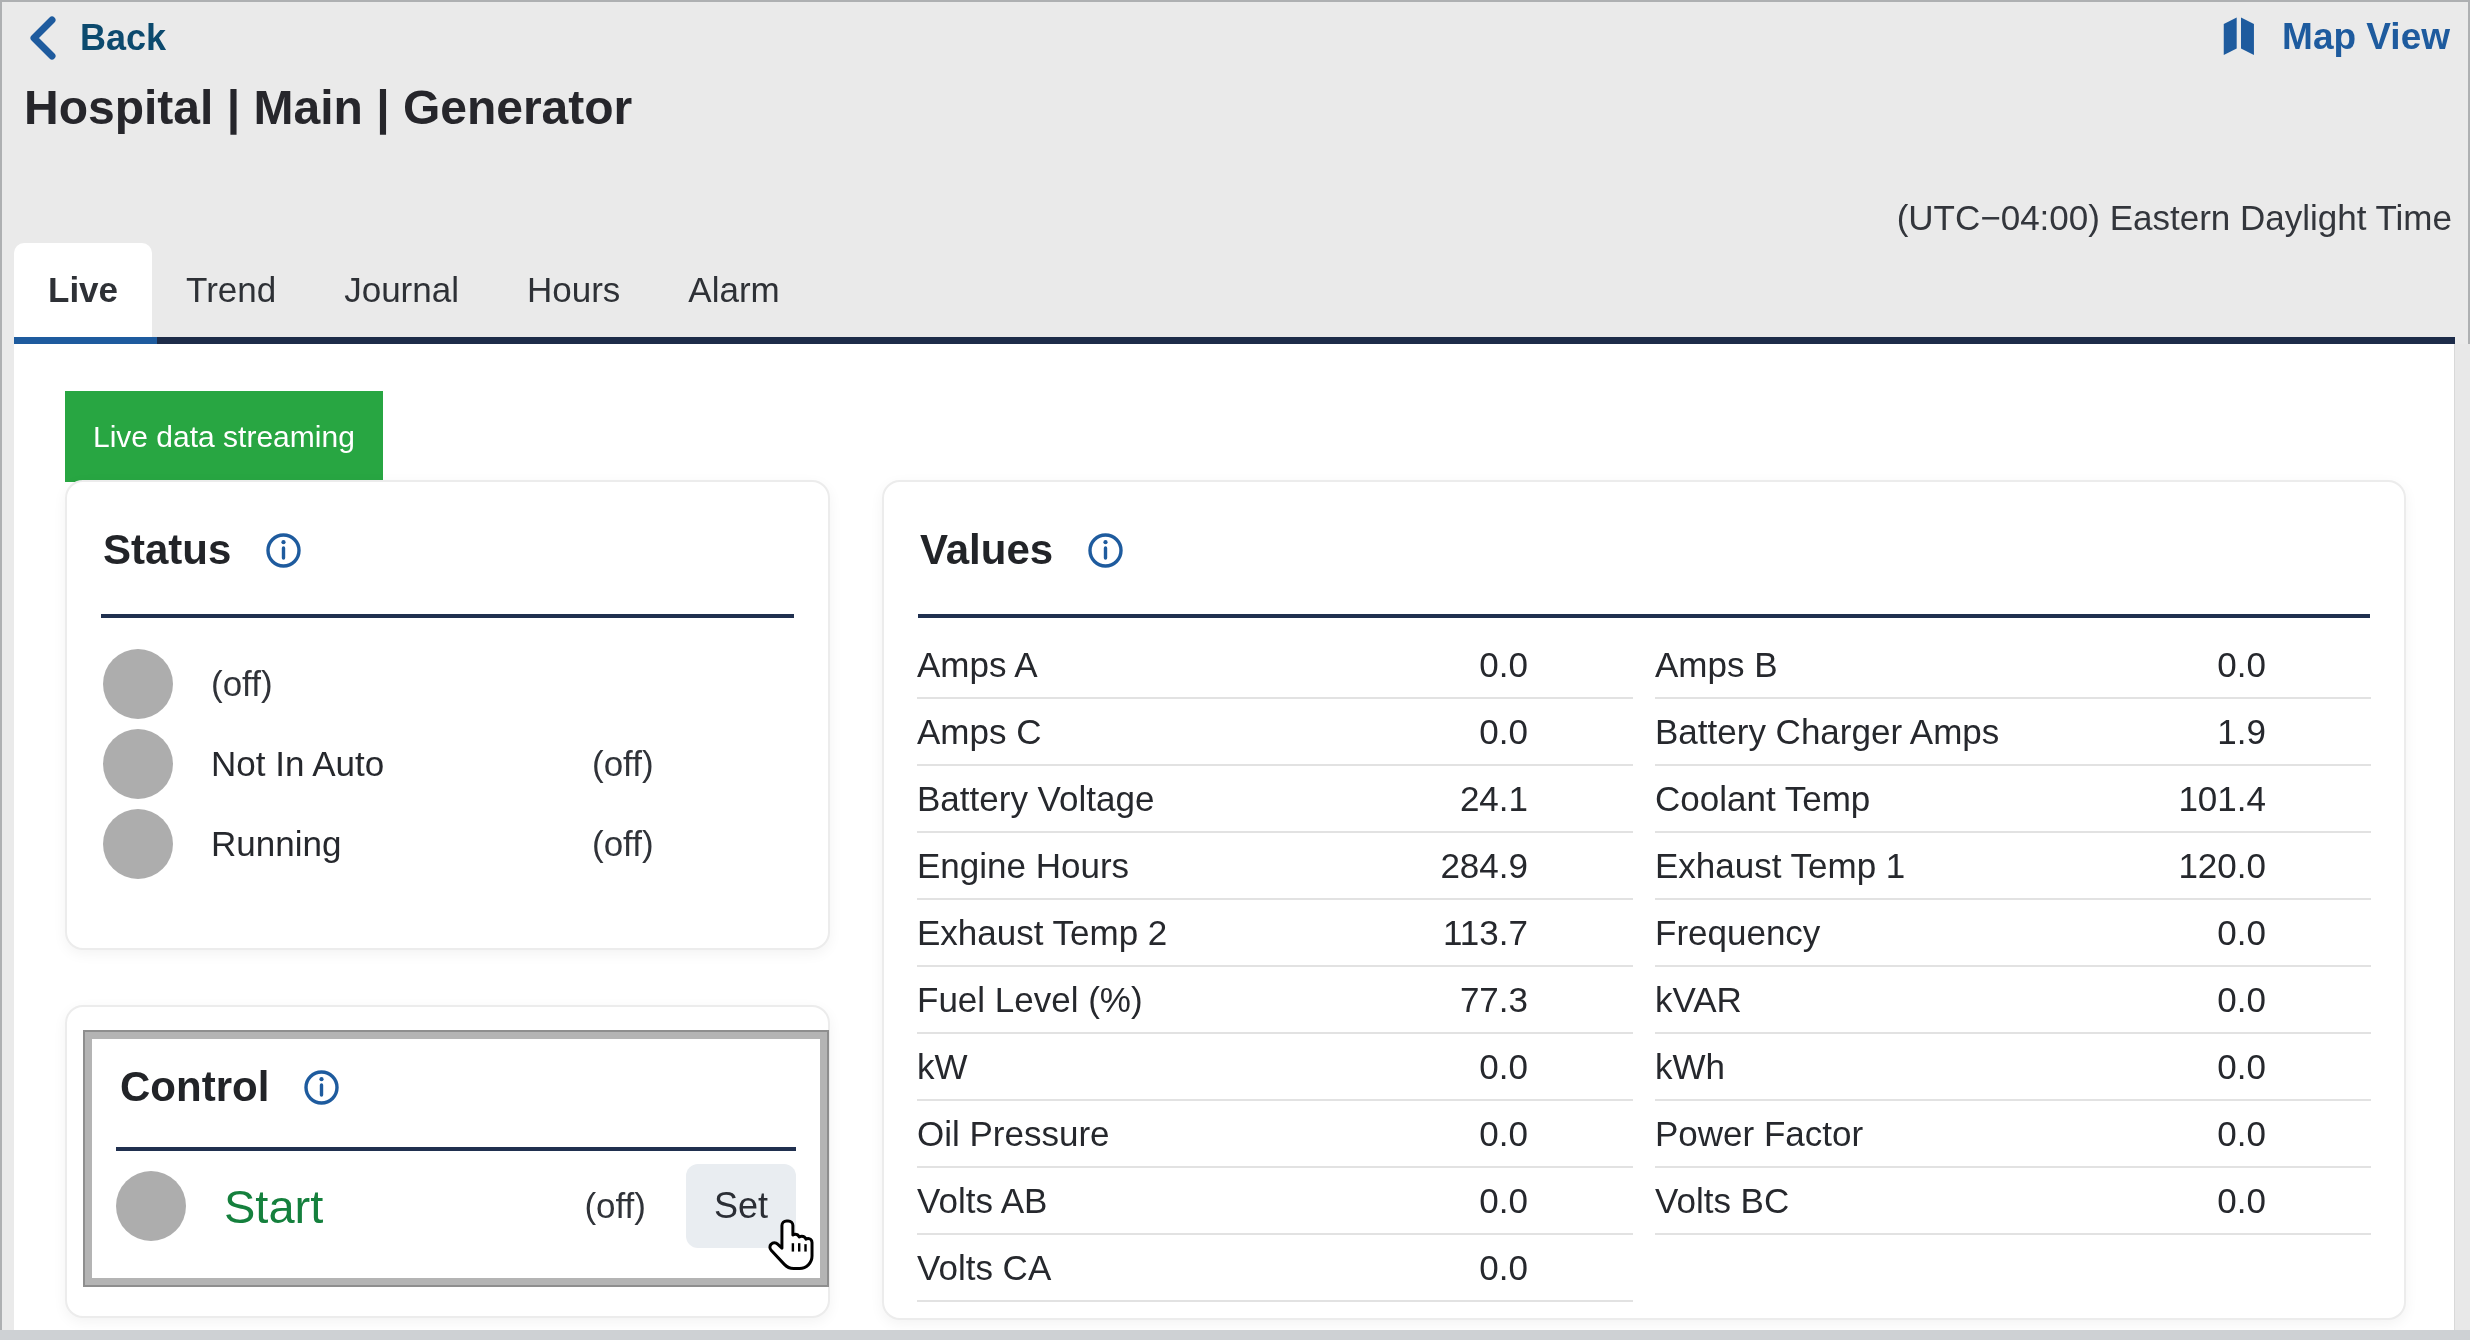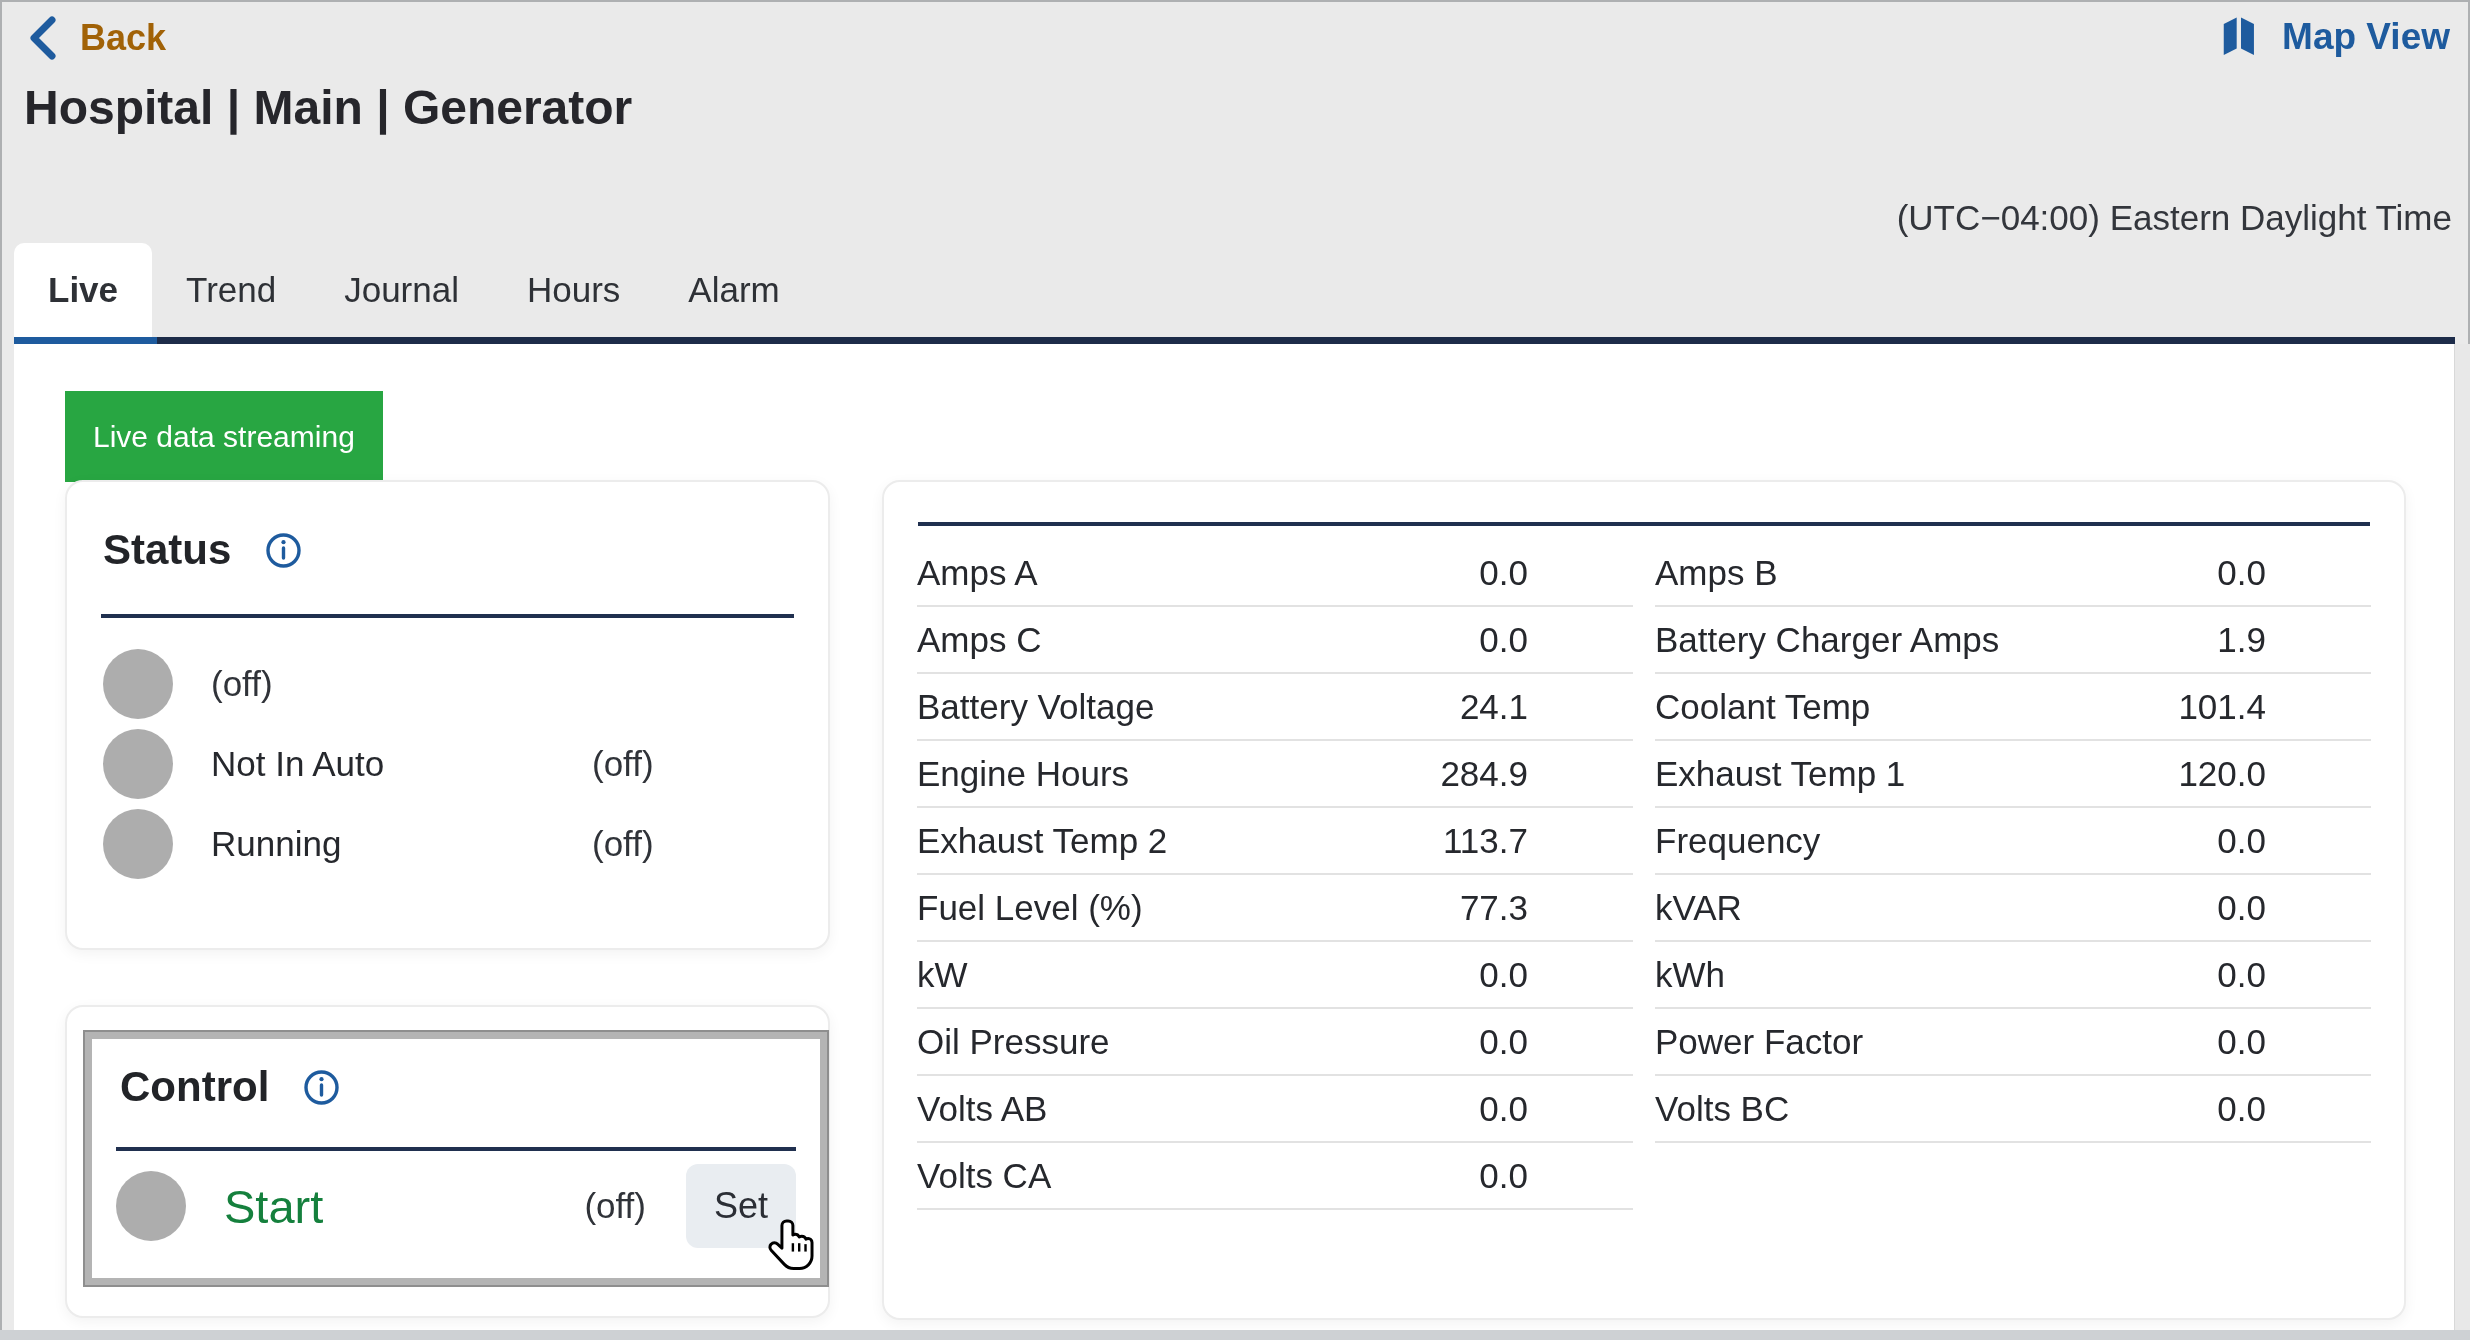--- a/index.html
+++ b/index.html
@@ -3,21 +3,21 @@
 <meta charset="utf-8">
 <style>
   html,body{margin:0;padding:0;background:#cfcfcf;}
   .screen{
     position:relative;width:2470px;height:1340px;background:#eaeaea;
     font-family:"Liberation Sans",sans-serif;color:#2b2d33;overflow:hidden;
     box-shadow:inset 0 0 0 2px #aeb0b2;
   }
   
   .back-link{position:absolute;left:28px;top:16px;display:flex;align-items:center;gap:22px;
-    color:#a16207;font-size:36px;font-weight:700;cursor:pointer;}
+    color:#0c4a6e;font-size:36px;font-weight:700;cursor:pointer;}
   .map-view{position:absolute;right:20px;top:14px;display:flex;align-items:center;gap:18px;
     color:#1e5b9e;font-size:37px;font-weight:700;cursor:pointer;}
   .page-title{position:absolute;left:24px;top:80px;font-size:48px;font-weight:600;color:#26262b;}
   .timezone{position:absolute;right:18px;top:198px;font-size:35px;color:#33363c;}
   
   .tabbar{position:absolute;left:14px;top:243px;height:94px;display:flex;align-items:stretch;}
   .tab{display:flex;align-items:center;padding:0 34px;font-size:35px;color:#2e3136;cursor:pointer;}
   .tab.active{background:#ffffff;border-radius:10px 10px 0 0;font-weight:700;}
   .tabline{position:absolute;left:14px;right:15px;top:337px;height:7px;background:#1d2c49;}
   .tabline-active{position:absolute;left:14px;width:143px;top:337px;height:7px;background:#1e5b9e;z-index:2;}
@@ -151,20 +151,30 @@
       <div class="crow">
         <span class="dot"></span>
         <span class="slabel">Start</span>
         <span class="sstate">(off)</span>
         <button class="set-btn">Set</button>
       </div>
     </div>
   </div>
 
   <div class="card values-card">
+    <div class="card-head">
+      <span class="card-title">Values</span>
+      <span class="iconbox">
+        <svg width="37" height="37" viewBox="0 0 37 37">
+            <circle cx="18.5" cy="18.5" r="15.5" fill="none" stroke="#1e5b9e" stroke-width="3.4"></circle>
+            <line x1="18.5" y1="16" x2="18.5" y2="26" stroke="#1e5b9e" stroke-width="3.4" stroke-linecap="round"></line>
+            <circle cx="18.5" cy="10.2" r="2.1" fill="#1e5b9e"></circle>
+          </svg>
+      </span>
+    </div>
     <div class="card-divider"></div>
     <div class="values-grid">
       <div class="vcol">
         <div class="vrow">
             <span class="vlabel">Amps A</span>
             <span class="vvalue">0.0</span>
           </div>
         <div class="vrow">
             <span class="vlabel">Amps C</span>
             <span class="vvalue">0.0</span>

